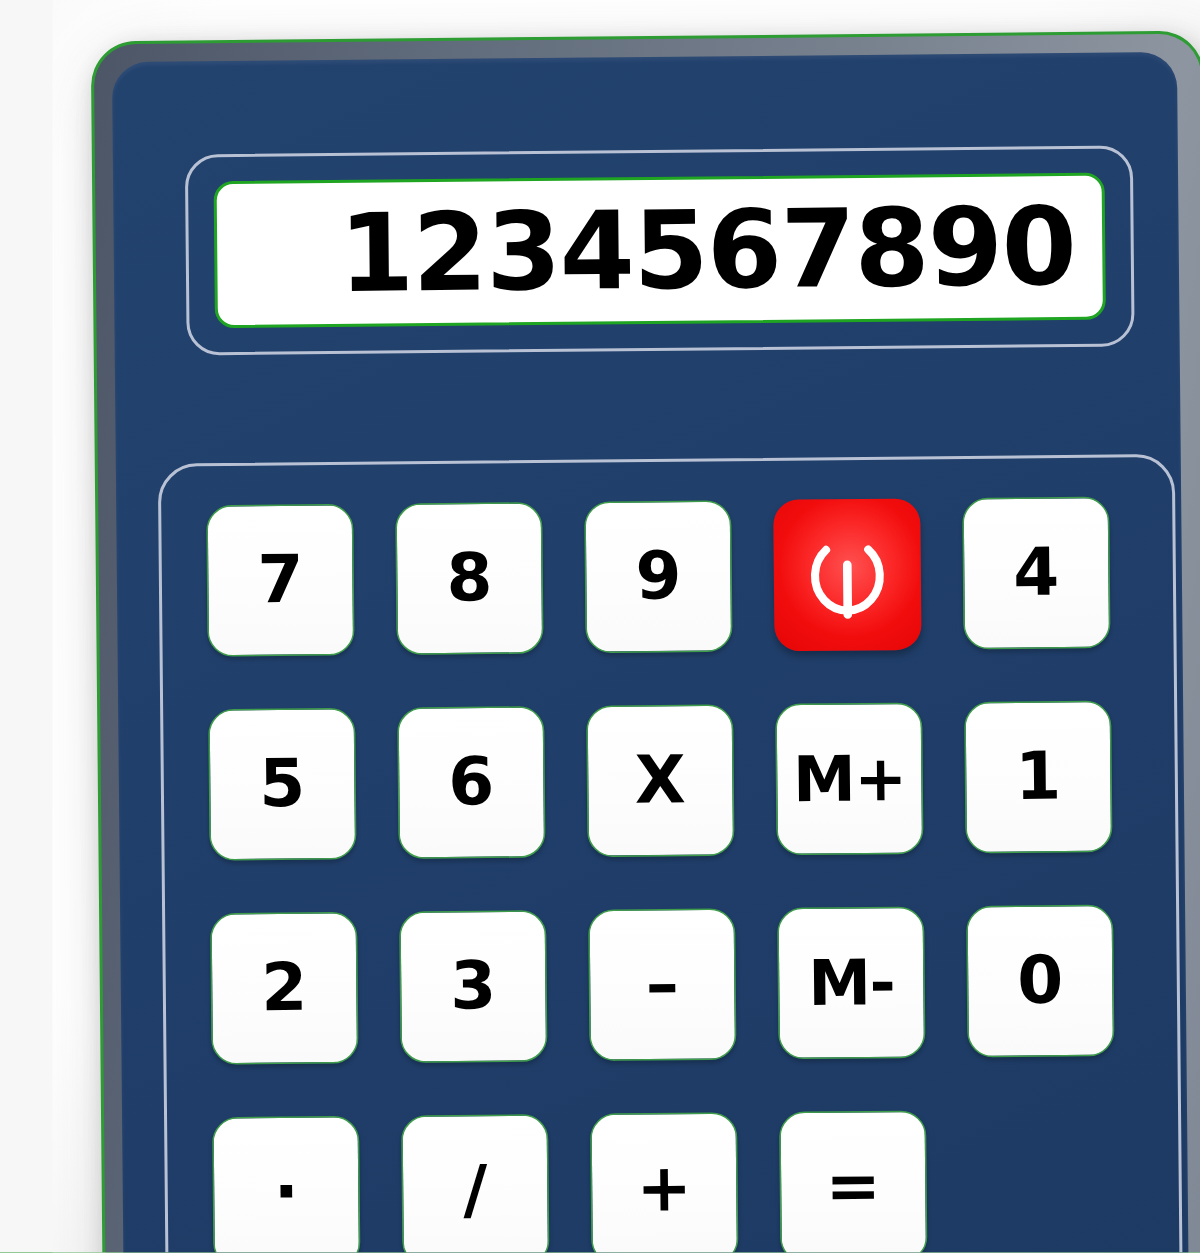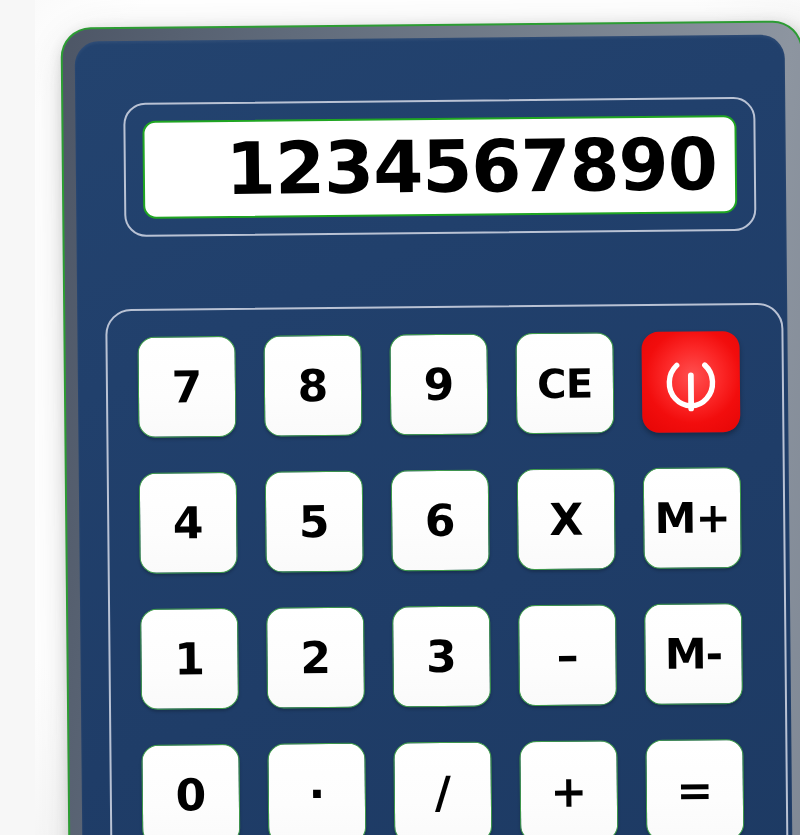--- a/index.html
+++ b/index.html
@@ -183,23 +183,20 @@
         <div class="keypad-grid" id="keypad-grid">
             <button class="key">
               <span>7</span>
             </button>
             <button class="key">
               <span>8</span>
             </button>
             <button class="key">
               <span>9</span>
             </button>
-            <button class="key ce">
-              <span>CE</span>
-            </button>
             <button class="key power">
               <span>
                 <svg class="power-glyph" viewBox="0 0 100 100" aria-hidden="true">
                   <path d="M30.5 26 A30 32 0 1 0 69.5 26" fill="none" stroke="#ffffff" stroke-width="7.5" stroke-linecap="round"></path>
                   <line x1="50" y1="40" x2="50" y2="86" stroke="#ffffff" stroke-width="8" stroke-linecap="round"></line>
                 </svg>
               </span>
             </button>
             <button class="key">
               <span>4</span>

